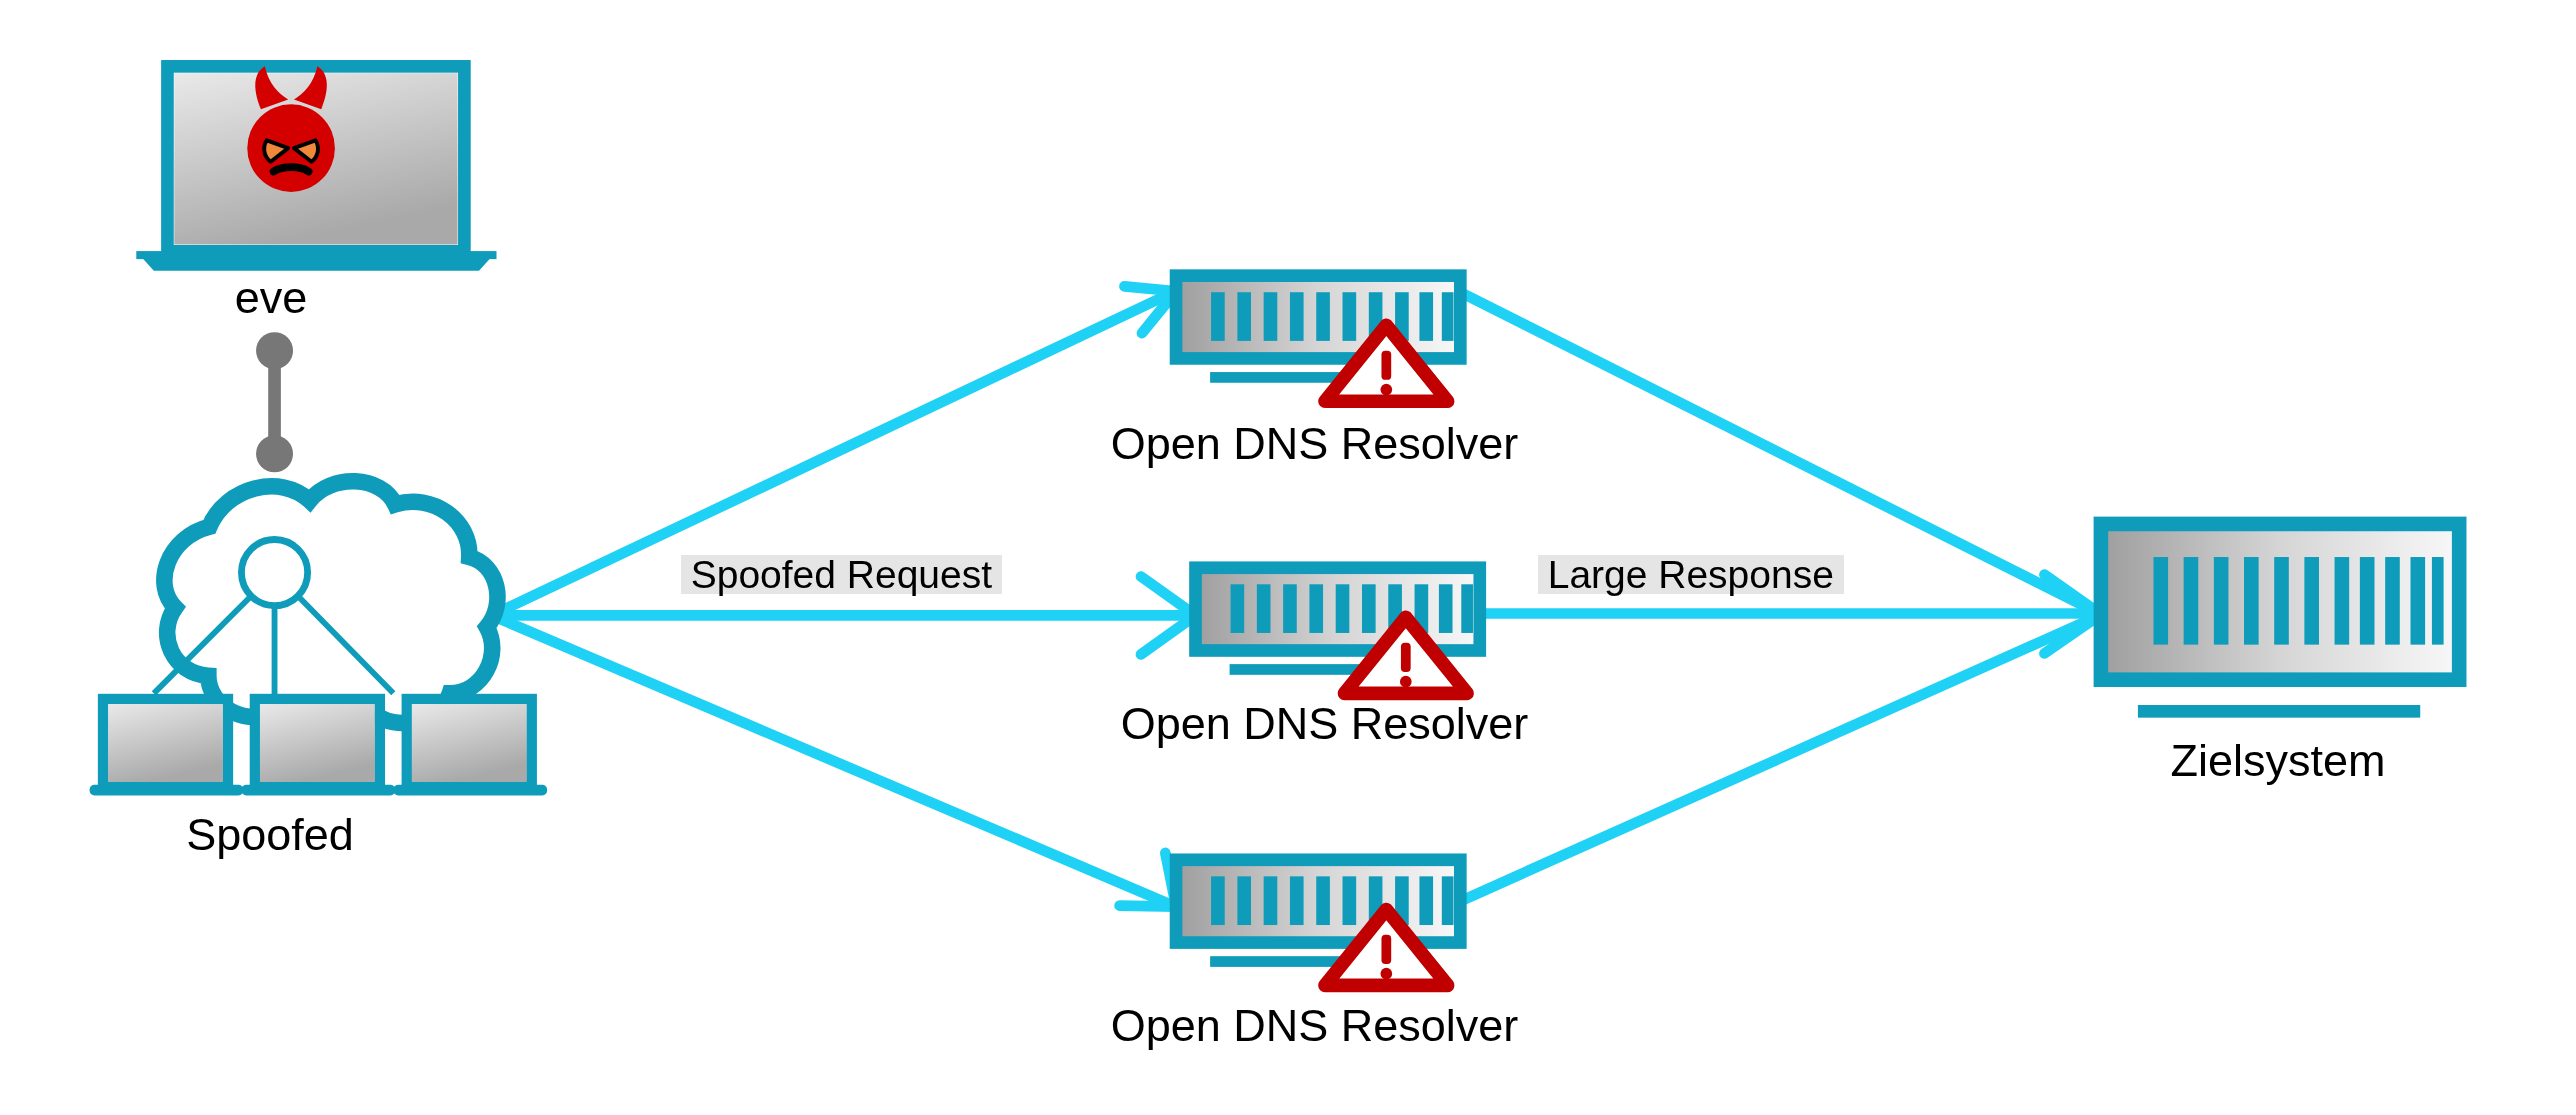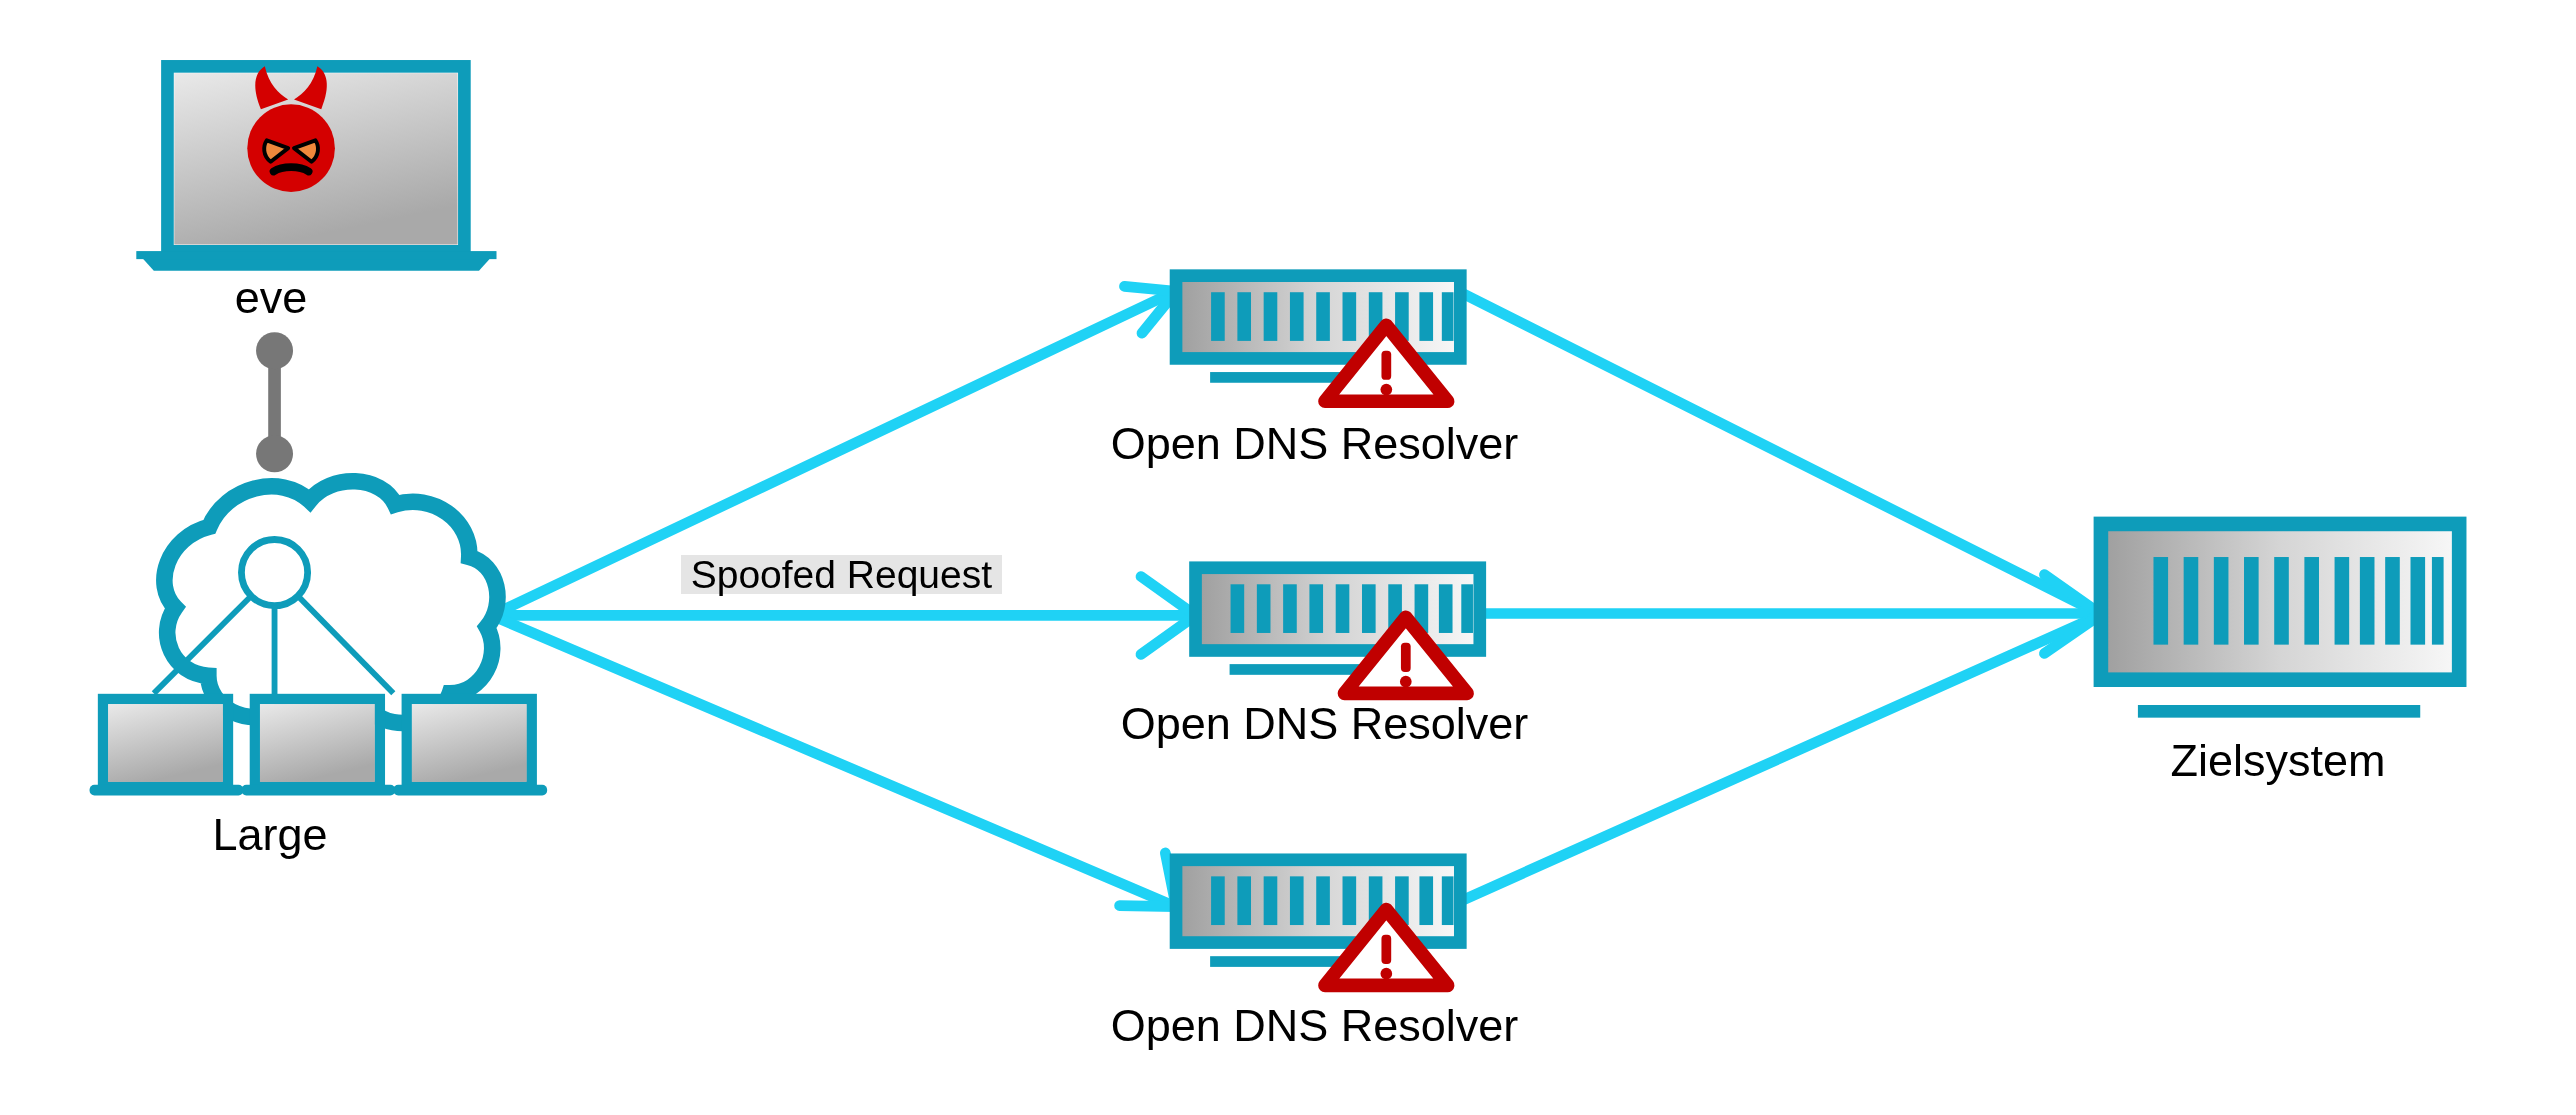--- a/index.html
+++ b/index.html
@@ -259,22 +259,23 @@
           <rect x="2450" y="572" width="15" height="90"></rect>
           <rect x="2476" y="572" width="15" height="90"></rect>
           <rect x="2498" y="572" width="12" height="90"></rect>
         </g>
         <rect x="2196" y="724" width="290" height="13" fill="#0E9CBA"></rect>
       </g>
     </g>
   </svg>
 
   <div class="node-label lbl-eve">eve</div>
-  <div class="node-label lbl-botnet">Large</div>
+  <div class="node-label lbl-botnet">Spoofed</div>
   <div class="node-label lbl-res-top">Open DNS Resolver</div>
   <div class="node-label lbl-res-mid">Open DNS Resolver</div>
   <div class="node-label lbl-res-bot">Open DNS Resolver</div>
   <div class="node-label lbl-target">Zielsystem</div>
 
   <div class="edge-label lbl-spoofed">Spoofed Request</div>
+  <div class="edge-label lbl-large">Large Response</div>
 
 </div>
 
 
 </body></html>

